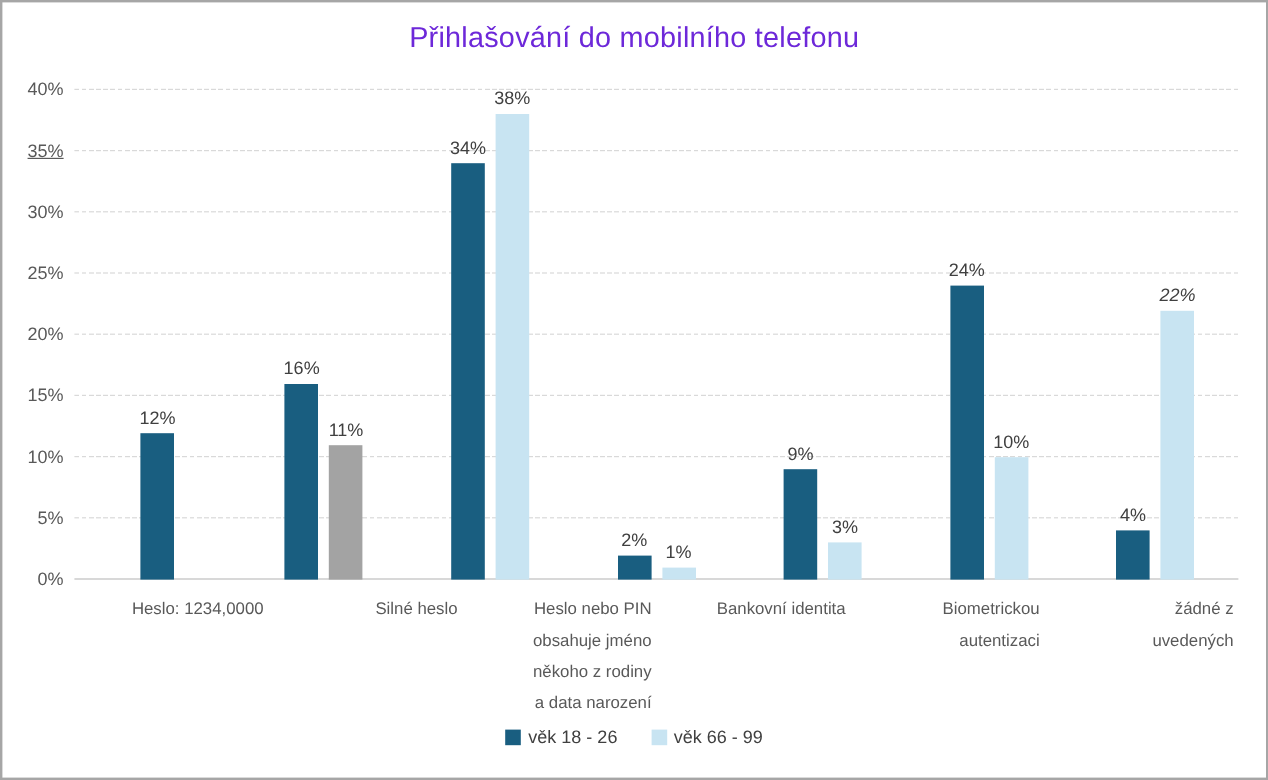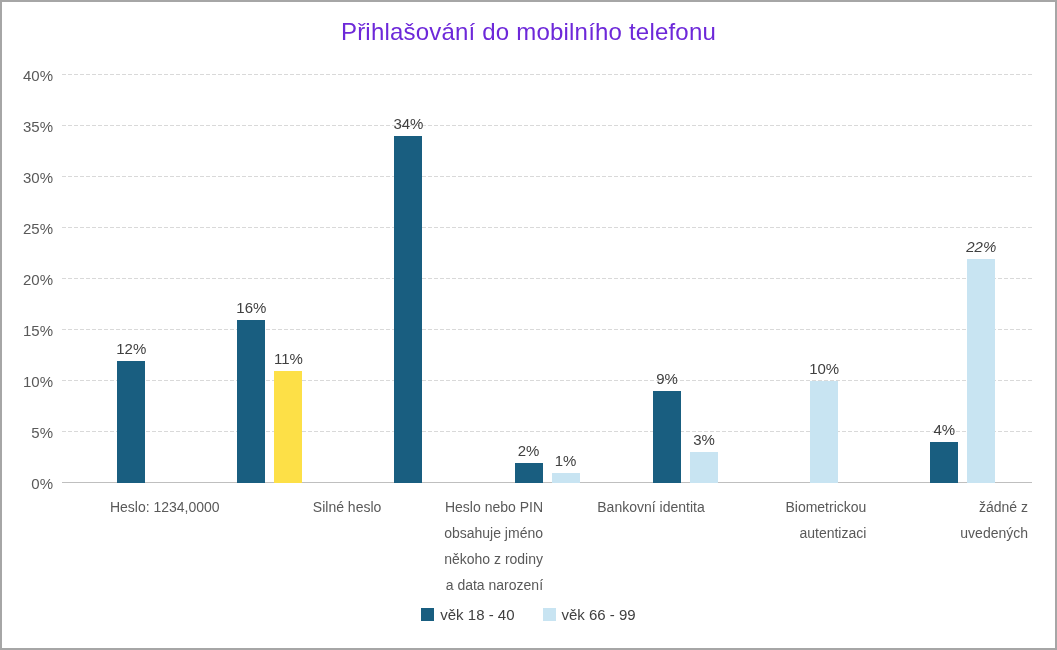--- a/index.html
+++ b/index.html
@@ -144,59 +144,65 @@
       <div class="ytick" style="top: 75%;">10%</div>
       <div class="gridline" style="bottom: 37.5%;"></div>
       <div class="ytick" style="top: 62.5%;">15%</div>
       <div class="gridline" style="bottom: 50%;"></div>
       <div class="ytick" style="top: 50%;">20%</div>
       <div class="gridline" style="bottom: 62.5%;"></div>
       <div class="ytick" style="top: 37.5%;">25%</div>
       <div class="gridline" style="bottom: 75%;"></div>
       <div class="ytick" style="top: 25%;">30%</div>
       <div class="gridline" style="bottom: 87.5%;"></div>
-      <div class="ytick" style="top: 12.5%;">35%</div>
+      <div class="ytick" style="top: 12.5%; text-decoration: underline;">35%</div>
       <div class="gridline" style="bottom: 100%;"></div>
       <div class="ytick" style="top: 0%;">40%</div>
       <div class="groups">
         <div class="group">
           <div class="bar" style="height: 30%; background: rgb(25, 94, 128);">
             <div class="bar-value-label">12%</div>
           </div>
         </div>
         <div class="group">
           <div class="bar" style="height: 40%; background: rgb(25, 94, 128);">
             <div class="bar-value-label">16%</div>
           </div>
-          <div class="bar" style="height: 27.5%; background: #fde047;">
+          <div class="bar" style="height: 27.5%; background: #a3a3a3;">
             <div class="bar-value-label">11%</div>
           </div>
         </div>
         <div class="group">
           <div class="bar" style="height: 85%; background: rgb(25, 94, 128);">
             <div class="bar-value-label">34%</div>
           </div>
+          <div class="bar" style="height: 95%; background: rgb(200, 228, 242);">
+            <div class="bar-value-label">38%</div>
+          </div>
         </div>
         <div class="group">
           <div class="bar" style="height: 5%; background: rgb(25, 94, 128);">
             <div class="bar-value-label">2%</div>
           </div>
           <div class="bar" style="height: 2.5%; background: rgb(200, 228, 242);">
             <div class="bar-value-label">1%</div>
           </div>
         </div>
         <div class="group">
           <div class="bar" style="height: 22.5%; background: rgb(25, 94, 128);">
             <div class="bar-value-label">9%</div>
           </div>
           <div class="bar" style="height: 7.5%; background: rgb(200, 228, 242);">
             <div class="bar-value-label">3%</div>
           </div>
         </div>
         <div class="group">
+          <div class="bar" style="height: 60%; background: rgb(25, 94, 128);">
+            <div class="bar-value-label">24%</div>
+          </div>
           <div class="bar" style="height: 25%; background: rgb(200, 228, 242);">
             <div class="bar-value-label">10%</div>
           </div>
         </div>
         <div class="group">
           <div class="bar" style="height: 10%; background: rgb(25, 94, 128);">
             <div class="bar-value-label">4%</div>
           </div>
           <div class="bar" style="height: 55%; background: rgb(200, 228, 242); font-style: italic;">
             <div class="bar-value-label">22%</div>
@@ -215,20 +221,20 @@
       <div class="cat">Bankovní identita</div>
       <div class="cat">Biometrickou
 autentizaci</div>
       <div class="cat">žádné z
 uvedených</div>
     </div>
 
   <div class="legend">
     <div class="legend-item">
       <span class="legend-swatch" style="background: rgb(25, 94, 128);"></span>
-      <span class="legend-label">věk 18 - 40</span>
+      <span class="legend-label">věk 18 - 26</span>
     </div>
     <div class="legend-item">
       <span class="legend-swatch" style="background: rgb(200, 228, 242);"></span>
       <span class="legend-label">věk 66 - 99</span>
     </div>
   </div>
 </div>
 
 </body></html>

